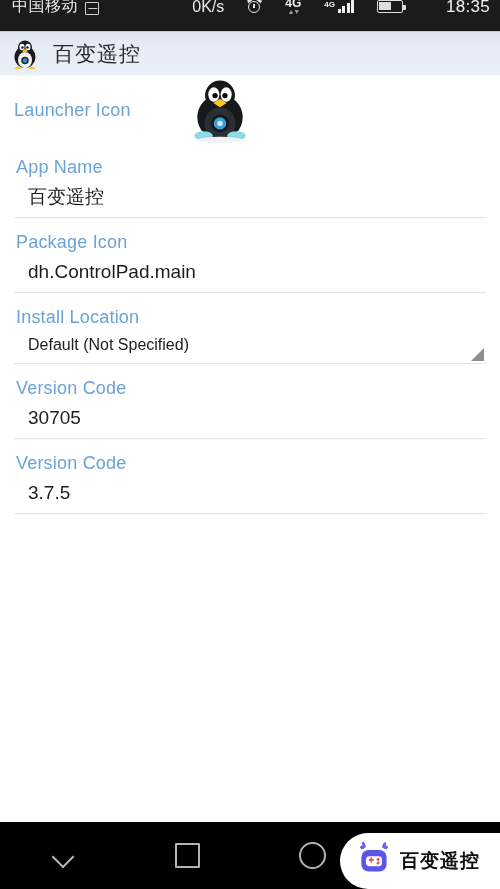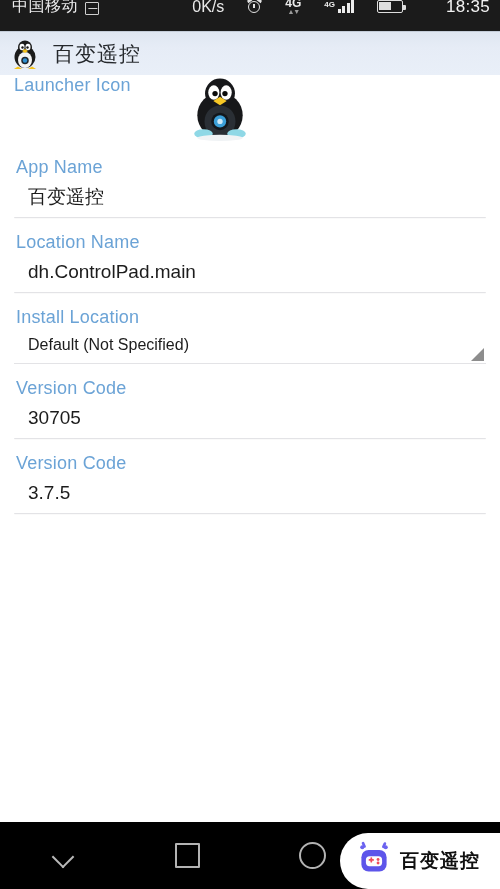--- a/index.html
+++ b/index.html
@@ -80,21 +80,21 @@
   }
   .appbar .tuxsm { width:32px; height:32px; flex:0 0 32px; }
   .appbar .title {
     font-size:21px; color:#25282c; margin-left:12px; letter-spacing:1px;
   }
 
   
   .content { position:absolute; top:75px; left:0; width:500px; height:672px;
              background:#fff; padding:0 14px; }
 
-  .iconrow { display:flex; height:70px; }
+  .iconrow { display:flex; align-items:center; height:70px; }
   .iconrow .lbl {
     font-size:18px; color:#6ba3d6; letter-spacing:.2px;
   }
   .iconrow .tuxbig { width:66px; height:66px; margin-left:56px; }
 
   .field { margin-bottom:2px; }
   .field .flabel {
     font-size:18px; color:#6ba3d6; letter-spacing:.2px;
     padding:12px 2px 4px 2px; display:block;
   }
@@ -256,21 +256,21 @@
         </svg>
       </span>
     </div>
 
     <div class="field">
       <span class="flabel">App Name</span>
       <input class="editbox" value="百变遥控" style="">
     </div>
 
     <div class="field">
-      <span class="flabel">Location Name</span>
+      <span class="flabel">Package Icon</span>
       <input class="editbox" value="dh.ControlPad.main" style="">
     </div>
 
     <div class="field">
       <span class="flabel">Install Location</span>
       <div class="spinner">
         <span>Default (Not Specified)</span>
         <span class="tri"></span>
       </div>
     </div>

